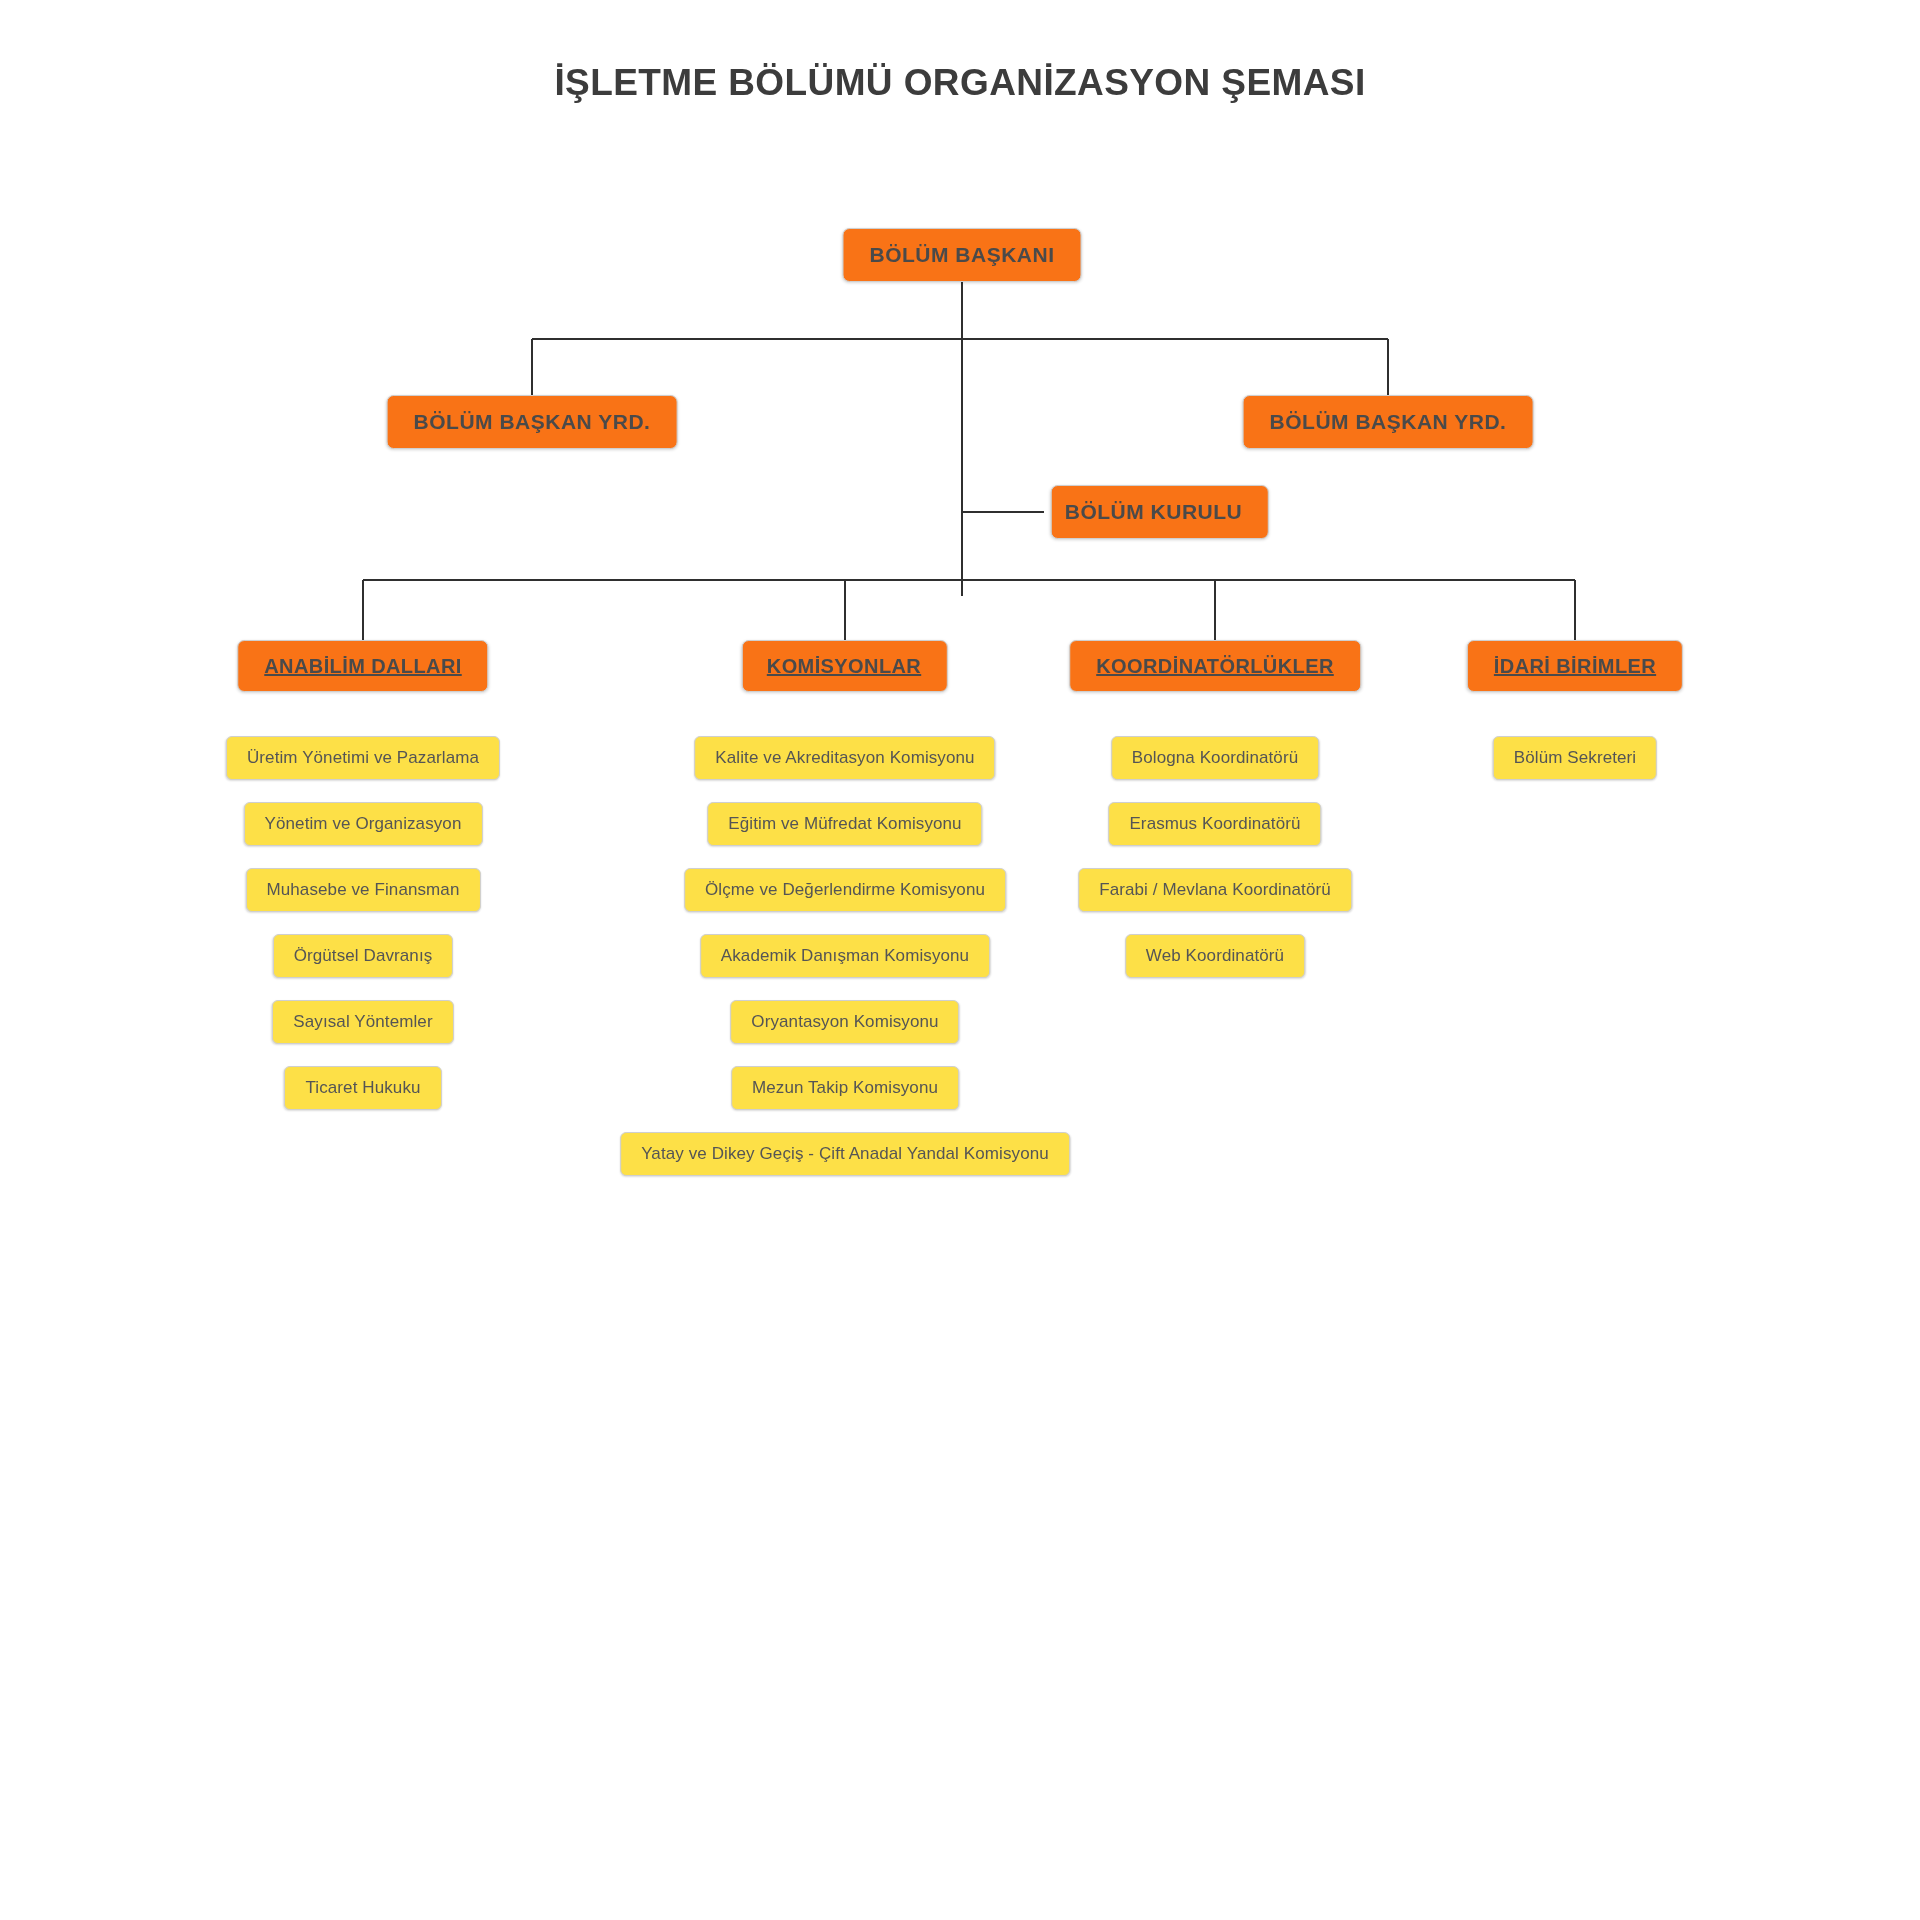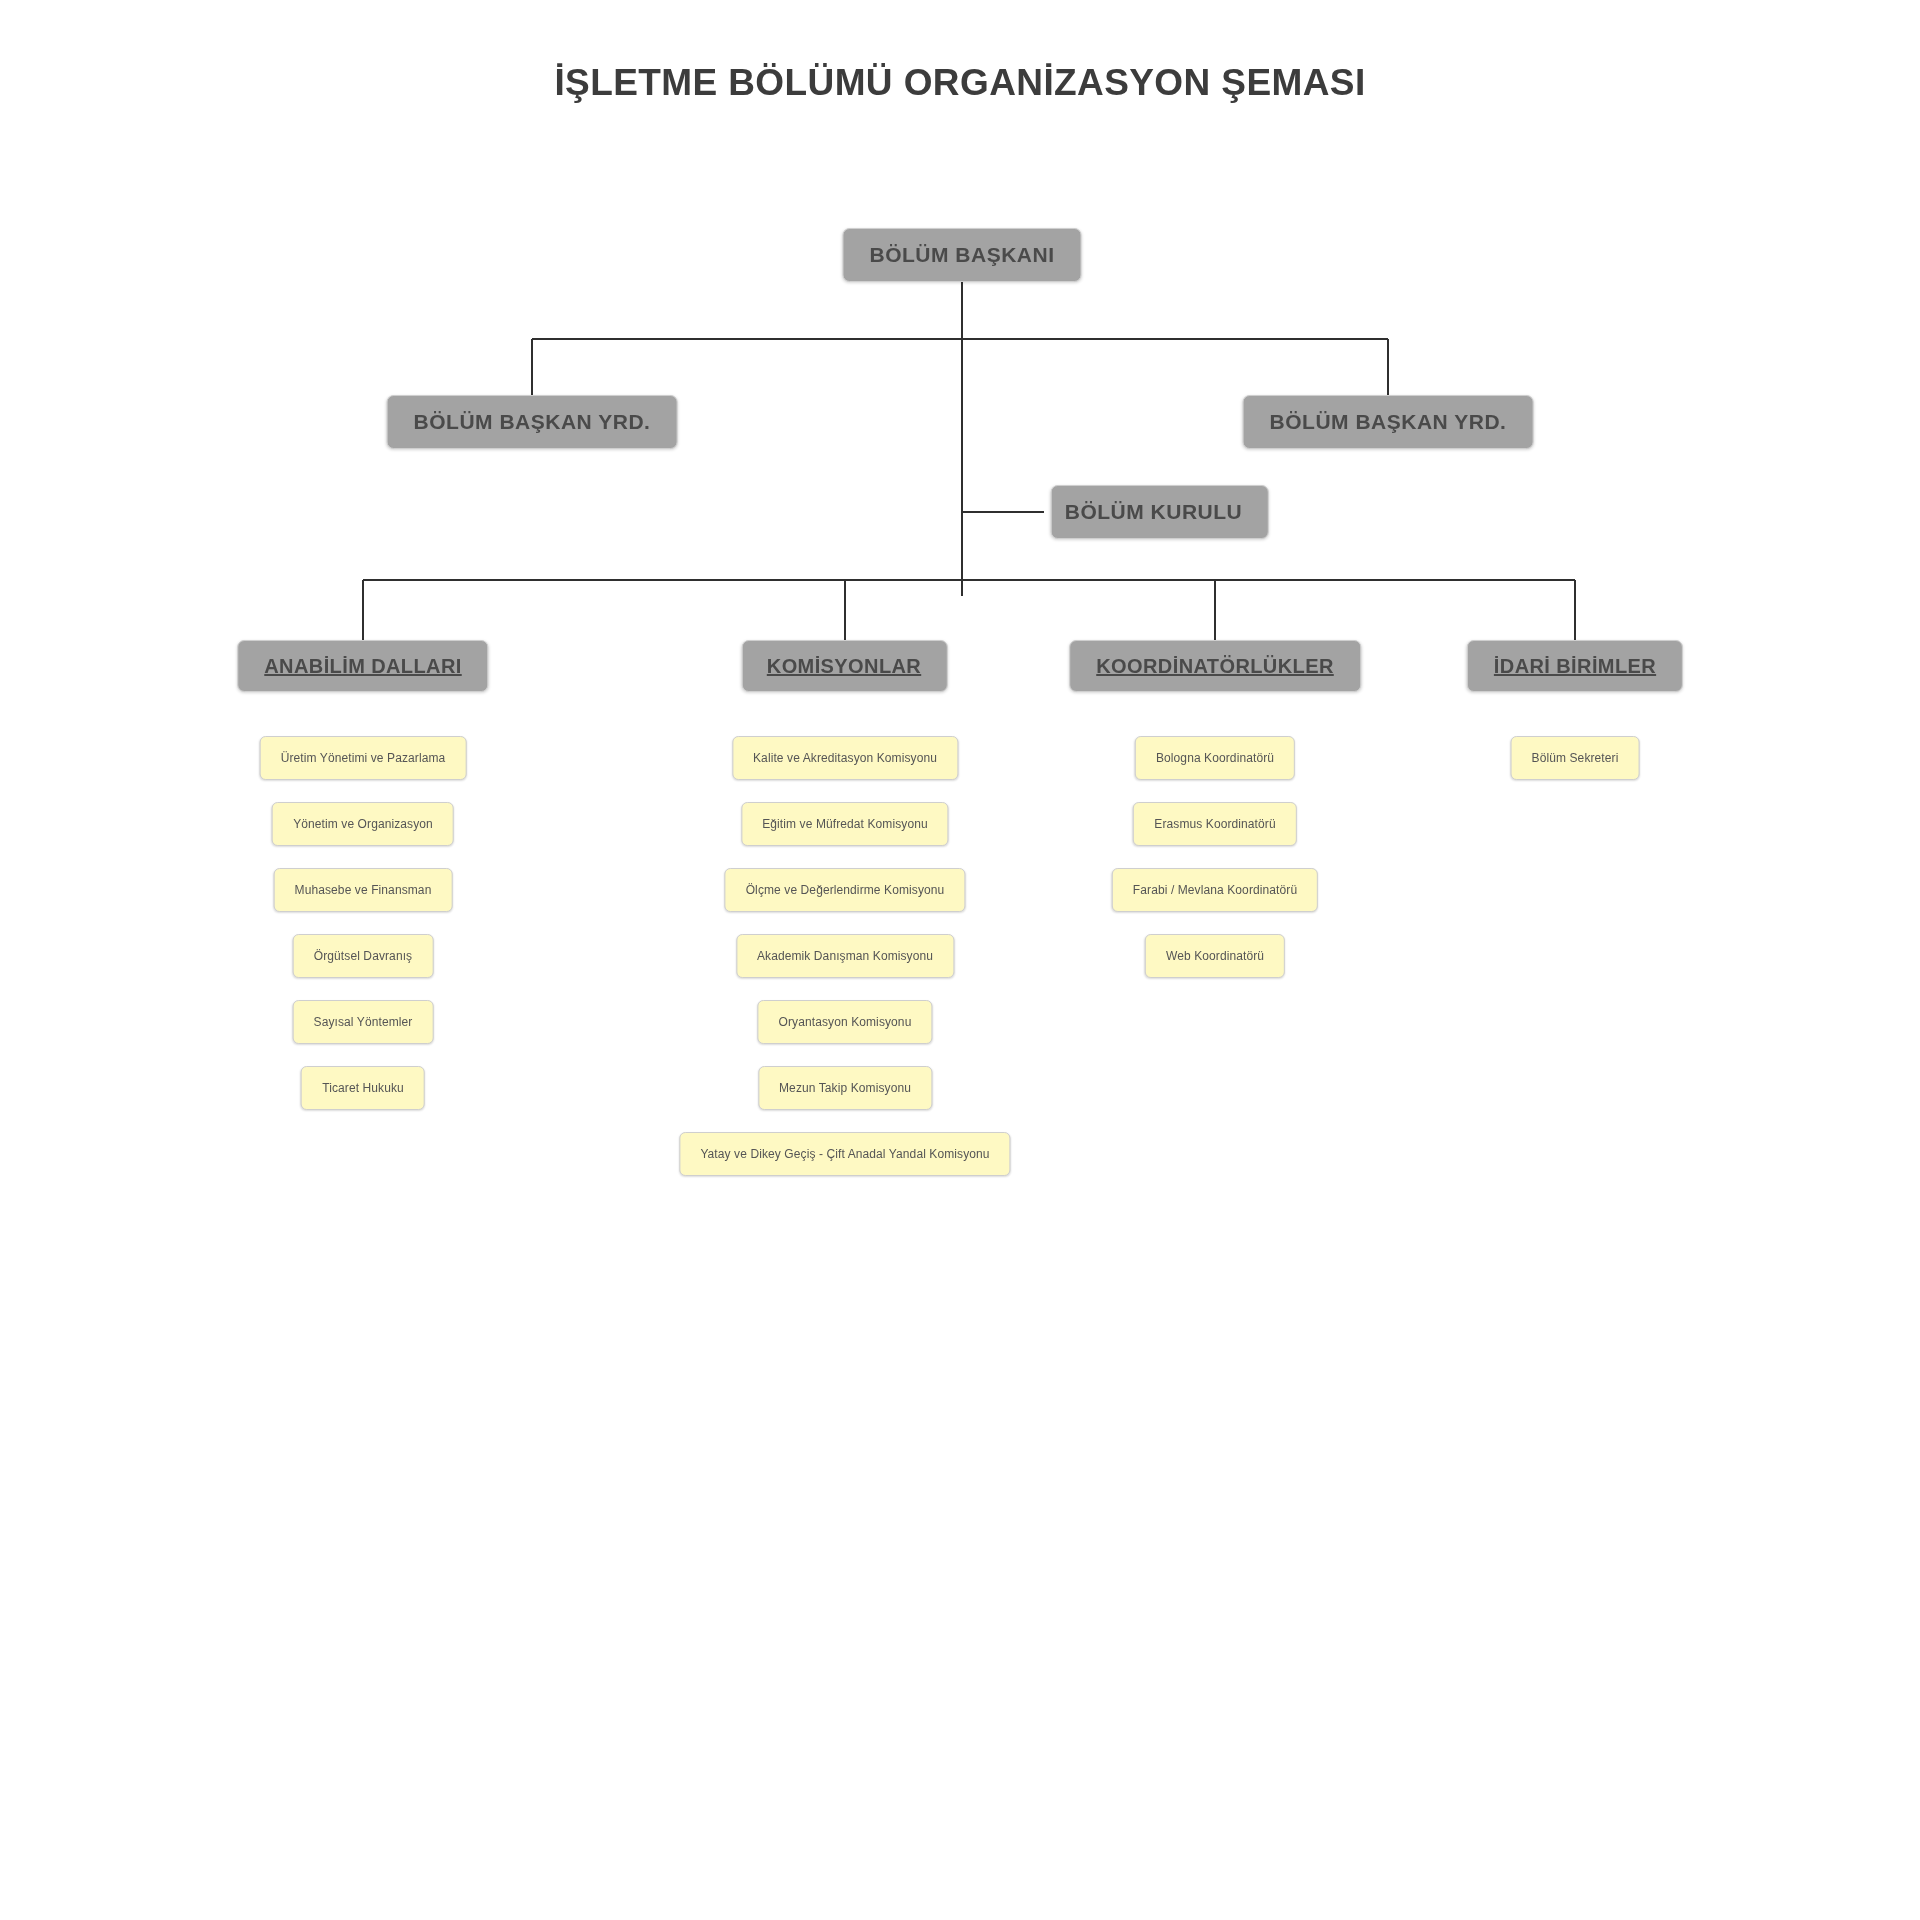--- a/index.html
+++ b/index.html
@@ -48,21 +48,21 @@
   #connectors line {
     stroke: #2f2f2f;
     stroke-width: 2.2;
     shape-rendering: crispEdges;
   }
 
   
   .node {
     position: absolute;
     box-sizing: border-box;
-    background: #a3a3a3;
+    background: #f97316;
     border: 1px solid #cfcfcf;
     border-radius: 7px;
     box-shadow: 0 1px 3px rgba(0,0,0,0.17);
     display: flex;
     align-items: center;
     justify-content: center;
     white-space: nowrap;
     transform: translateX(-50%);
   }
 
@@ -81,25 +81,25 @@
     font-size: 20px;
     font-weight: bold;
     letter-spacing: 0.4px;
     color: #4a4a4a;
     text-decoration: underline;
   }
 
   .node.leaf {
     height: 44px;
     padding: 0 20px;
-    font-size: 12px;
+    font-size: 17px;
     font-weight: normal;
     letter-spacing: 0.1px;
     color: #555555;
-    background: #fef9c3;
+    background: #fde047;
     border-radius: 6px;
     box-shadow: 0 1px 2px rgba(0,0,0,0.14);
   }
 
   .column {
     position: absolute;
     display: flex;
     flex-direction: column;
     align-items: center;
     transform: translateX(-50%);

